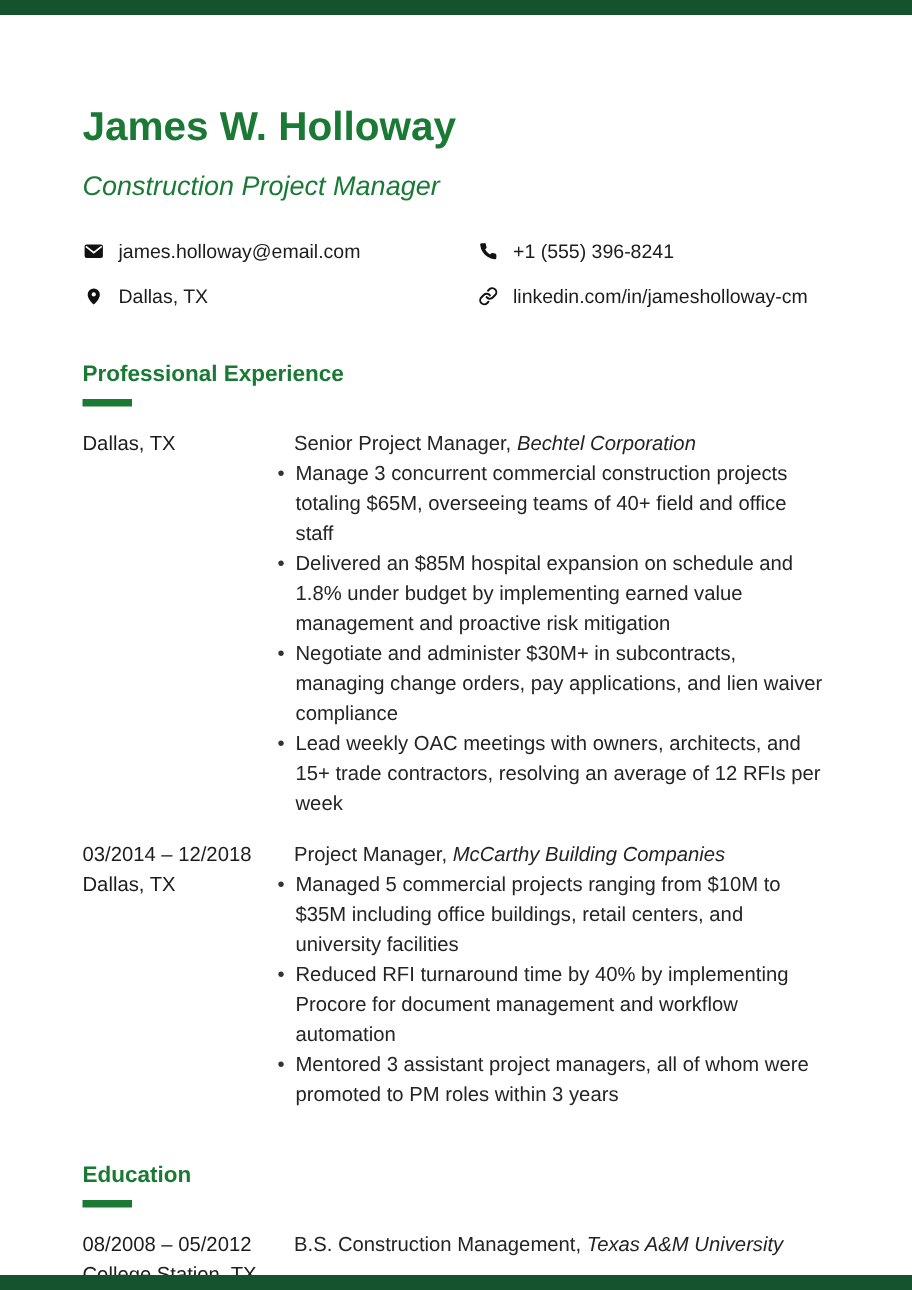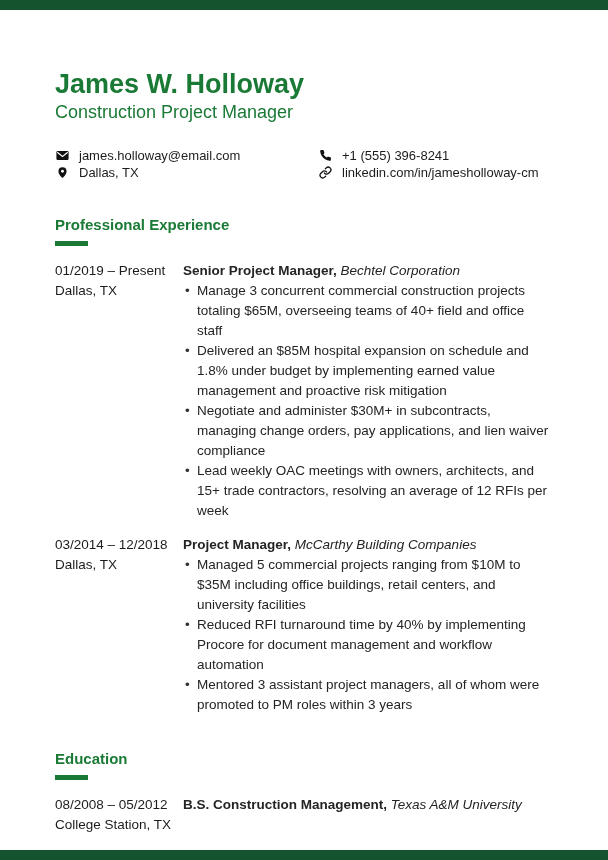--- a/index.html
+++ b/index.html
@@ -14,45 +14,45 @@
   .edge-bar.top { top:0; }
   .edge-bar.bottom { bottom:0; }
 
   .page { padding:69px 55px 0 55px; }
 
   h1.name {
     margin:0; font-size:27px; line-height:31px; font-weight:bold;
     color:var(--accent); letter-spacing:0;
   }
   .subtitle {
-    margin-top:2px; font-size:18px; line-height:21px;
-    color:var(--accent);
+    margin-top:14px; font-size:18px; line-height:21px;
+    font-style:italic; color:var(--accent);
   }
 
   .contact-grid {
     margin-top:24px; display:grid; grid-template-columns:263px 1fr;
-    font-size:13px; line-height:17px; color:#1c1c1c;
+    row-gap:13px; font-size:13px; line-height:17px; color:#1c1c1c;
   }
   .contact-item { display:flex; align-items:center; gap:10px; }
   .cicon { width:14px; height:14px; flex:0 0 14px; display:flex; align-items:center; justify-content:center; }
   .cicon svg { width:13px; height:13px; display:block; }
 
   h2.section-heading {
     margin:35px 0 0 0; font-size:15px; line-height:18px;
     font-weight:bold; color:var(--accent);
   }
   .section-rule { width:33px; height:5px; background:var(--accent); margin-top:7px; }
 
   .entry {
     display:grid; grid-template-columns:128px 1fr;
     margin-top:15px; font-size:13.5px; line-height:20px;
   }
   .entry + .entry { margin-top:14px; }
   .entry-dates, .entry-location { color:#1c1c1c; }
-  .entry-title .role { font-weight:bold; }
+  .entry-title .role { font-weight:normal;margin-left:13px; }
   .entry-title .org { font-style:italic; }
   ul.bullets { margin:0; padding:0; list-style:none; }
   ul.bullets li { position:relative; padding-left:14px; }
   ul.bullets li::before { content:"\2022"; position:absolute; left:2px; top:0; color:#333; }
 </style>
 </head>
 <body>
 
 <div class="edge-bar top"></div>
 
@@ -98,21 +98,20 @@
       <span>linkedin.com/in/jamesholloway-cm</span>
     </div>
   </div>
 
   <section>
     <h2 class="section-heading">Professional Experience</h2>
     <div class="section-rule"></div>
 
     <article class="entry">
       <div class="entry-left">
-        <div class="entry-dates">01/2019 – Present</div>
         <div class="entry-location">Dallas, TX</div>
       </div>
       <div class="entry-right">
         <div class="entry-title">
           <span class="role">Senior Project Manager,</span>
           <span class="org">Bechtel Corporation</span>
         </div>
         <ul class="bullets">
           <li>Manage 3 concurrent commercial construction projects totaling $65M, overseeing teams of 40+ field and office staff</li>
           <li>Delivered an $85M hospital expansion on schedule and 1.8% under budget by implementing earned value management and proactive risk mitigation</li>

